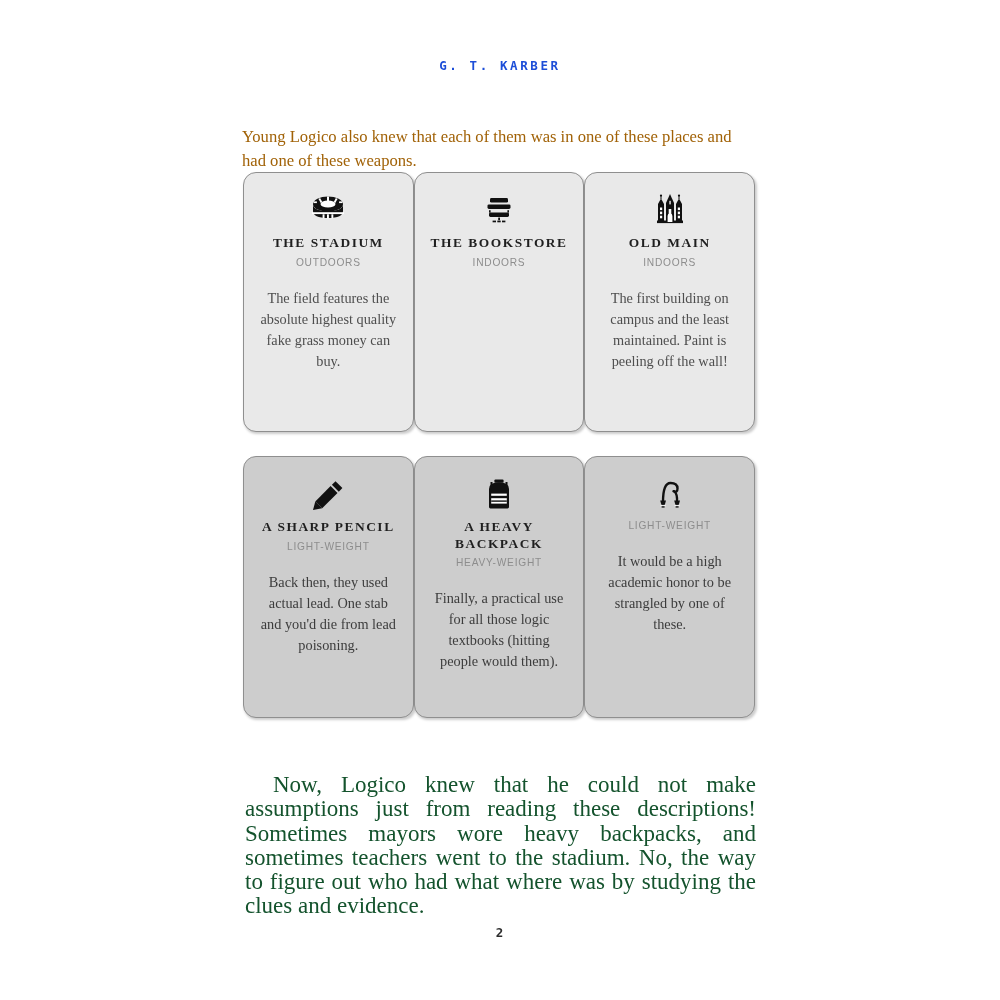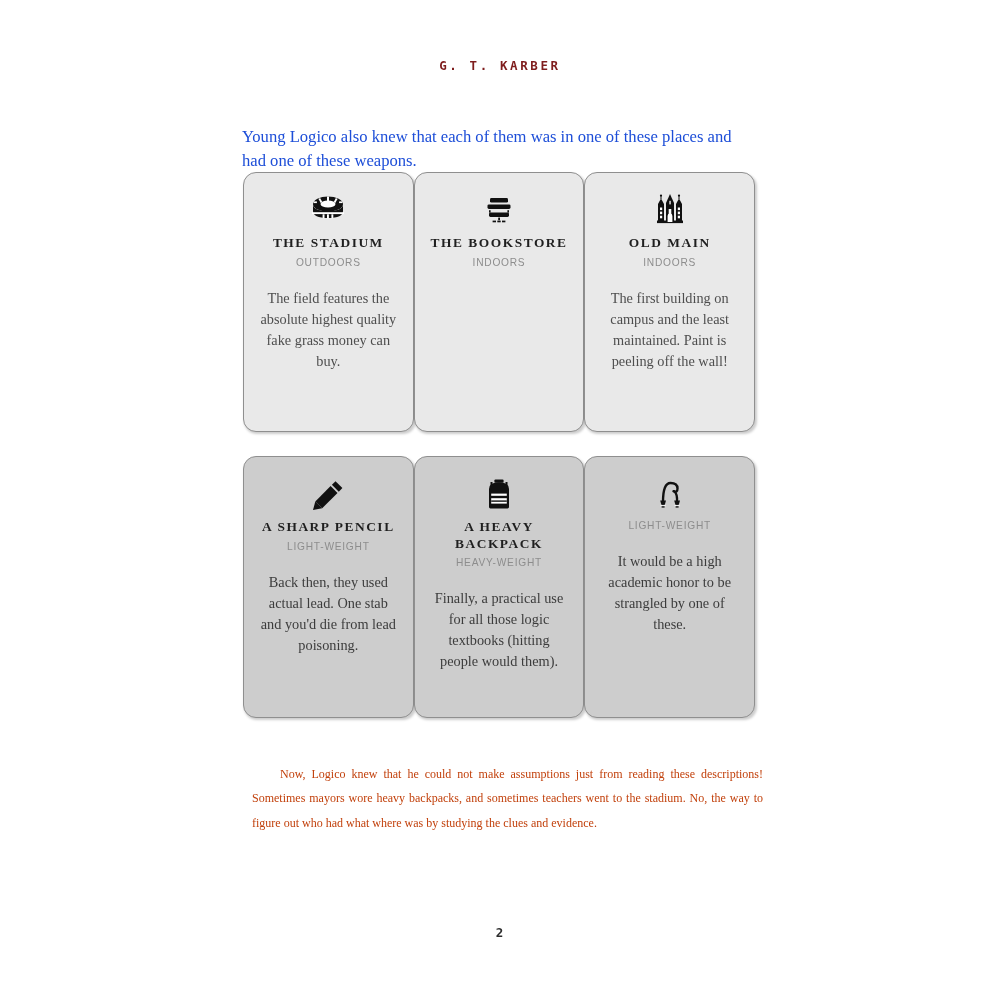--- a/index.html
+++ b/index.html
@@ -28,46 +28,46 @@
   .running-head {
     position: absolute;
     top: 58px;
     left: 0;
     width: 1000px;
     text-align: center;
     font-family: "DejaVu Sans Mono", monospace;
     font-weight: bold;
     font-size: 12.5px;
     letter-spacing: 2.6px;
-    color: #7f1d1d;
+    color: #1d4ed8;
     text-transform: uppercase;
   }
 
   
   .intro-para {
     position: absolute;
     top: 108px;
     left: 242px;
     width: 511px;
     font-family: "Liberation Serif", serif;
     font-size: 16.6px;
     line-height: 24.3px;
-    color: #1d4ed8;
+    color: #a16207;
     text-align: left;
   }
 
   .closing-para {
     position: absolute;
     top: 750px;
-    left: 252px;
+    left: 245px;
     width: 511px;
     font-family: "Liberation Serif", serif;
-    font-size: 12px;
+    font-size: 23px;
     line-height: 24.3px;
-    color: #c2410c;
+    color: #14532d;
     text-align: justify;
     text-indent: 28px;
   }
 
   
   .card-grid {
     position: absolute;
     left: 243px;
     width: 512px;
   }

